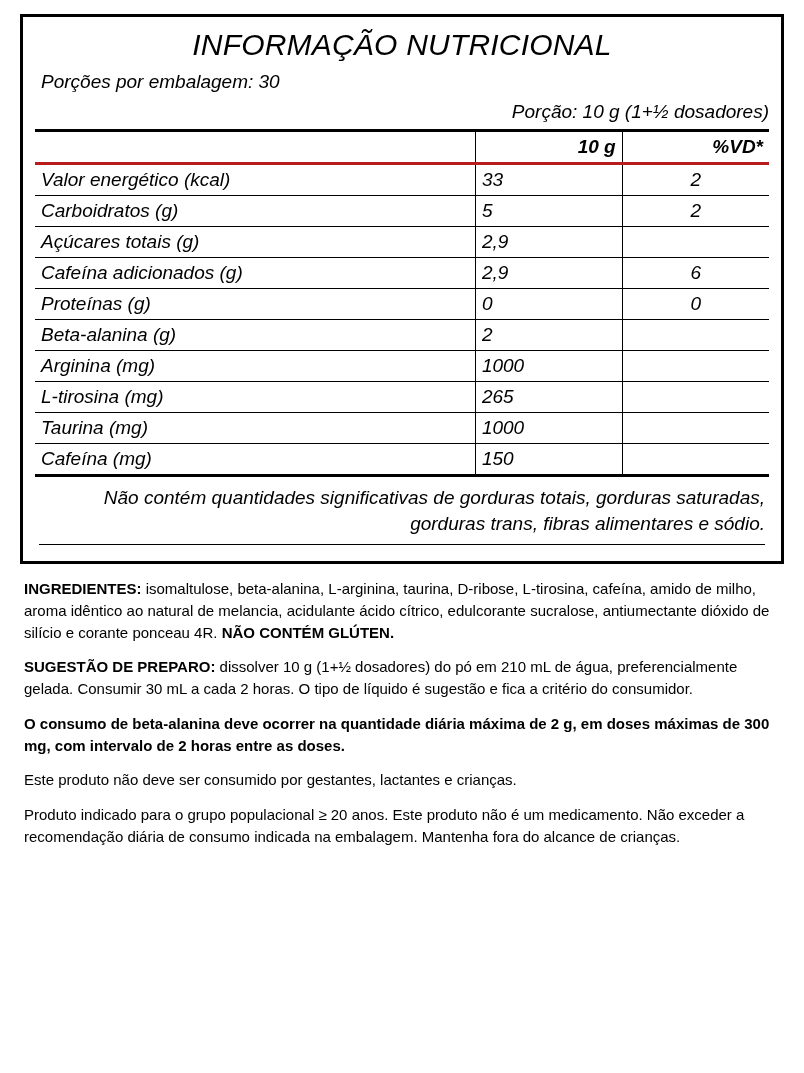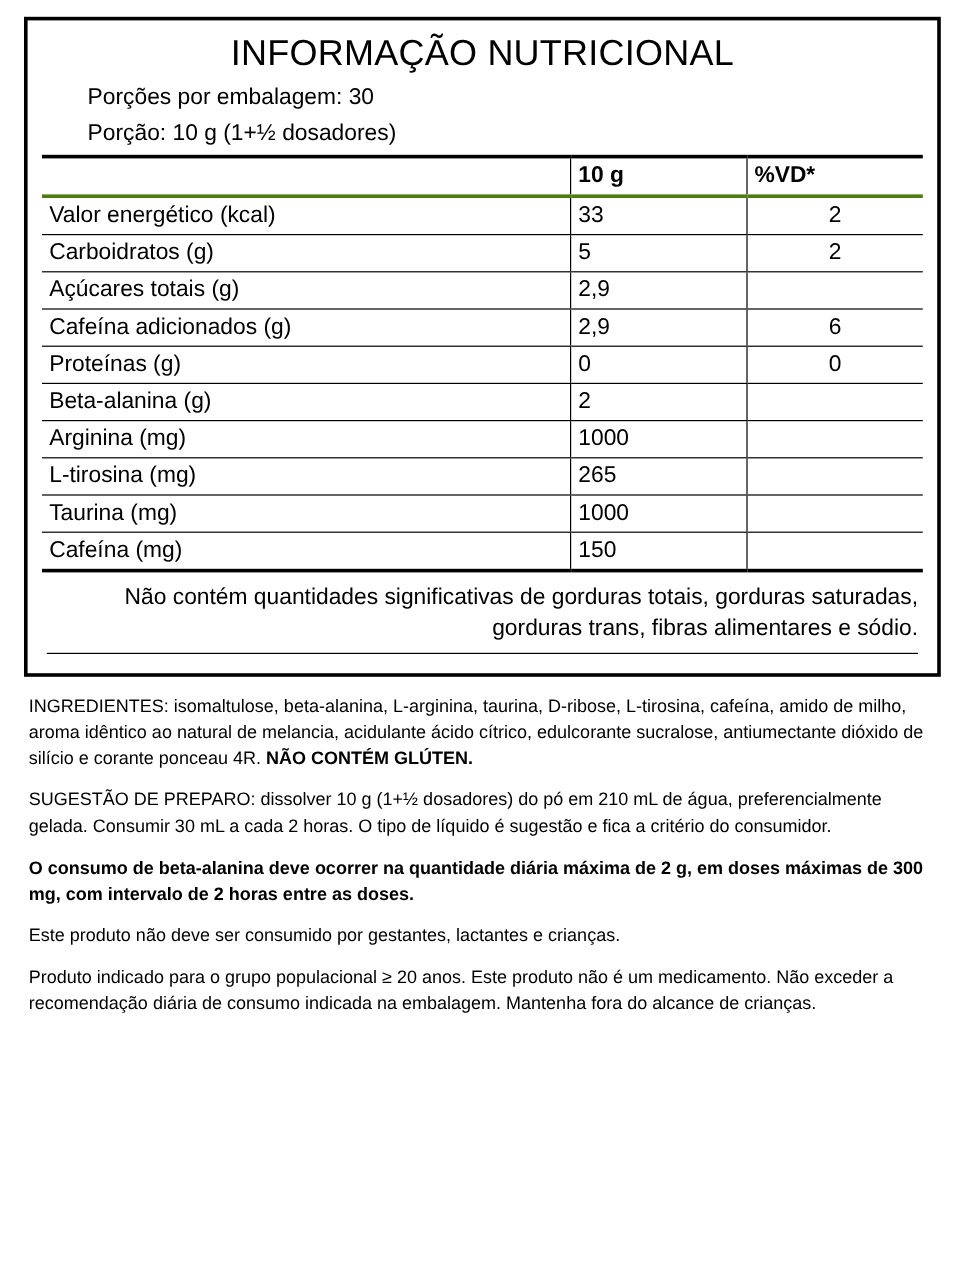--- a/index.html
+++ b/index.html
@@ -21,48 +21,48 @@
     box-sizing: border-box;
     padding: 14px 18px 0 18px;
   }
 
   
   .panel {
     border: 3px solid #000;
     box-sizing: border-box;
     padding: 6px 12px 10px 12px;
     margin: 0 2px;
+    font-style: italic;
   }
   .panel-title {
     text-align: center;
     font-size: 30px;
     font-weight: normal;
     letter-spacing: 0.2px;
     padding: 6px 0 8px 0;
     line-height: 1.05;
   }
   .servings {
     font-size: 19px;
     line-height: 1.38;
     padding: 0 0 4px 6px;
-    margin-left: 32px;
   }
   table.nutri {
     width: 100%;
     border-collapse: collapse;
     font-size: 19px;
   }
   table.nutri td, table.nutri th {
     padding: 4px 6px;
     vertical-align: middle;
   }
   .thead-row th {
     font-weight: bold;
-    text-align: left;
-    border-bottom: 3px solid #4d7c0f;
+    text-align: right;
+    border-bottom: 3px solid #b91c1c;
     border-top: 3px solid #000;
     padding-top: 3px;
     padding-bottom: 3px;
   }
   .thead-row th.blank {
     border-left: none;
   }
   .col-name { text-align: left; width: 60%; }
   .col-amt  { width: 20%; border-left: 1px solid #000; }
   .col-vd   { text-align: center; width: 20%; border-left: 1px solid #000; }
@@ -95,35 +95,35 @@
   
   .lower {
     padding: 14px 6px 0 6px;
     font-size: 15px;
     line-height: 1.45;
   }
   .para {
     margin: 0 0 13px 0;
   }
   .para:last-child { margin-bottom: 0; }
-  .lbl { font-weight: normal; }
+  .lbl { font-weight: bold; }
   .bold { font-weight: bold; }
   .allbold { font-weight: bold; }
 </style>
 </head>
 <body>
 
 <div class="page">
 
   <div class="panel">
 
     <div class="panel-title">INFORMAÇÃO NUTRICIONAL</div>
 
     <div class="servings">Porções por embalagem: 30</div>
-    <div class="servings" style="padding-top:0;">Porção: 10 g (1+½ dosadores)</div>
+    <div class="servings" style="padding-top:0;text-align:right;">Porção: 10 g (1+½ dosadores)</div>
 
     <table class="nutri">
       <thead>
         <tr class="thead-row">
           <th class="col-name blank"></th>
           <th class="col-amt">10 g</th>
           <th class="col-vd">%VD*</th>
         </tr>
       </thead>
       <tbody>

